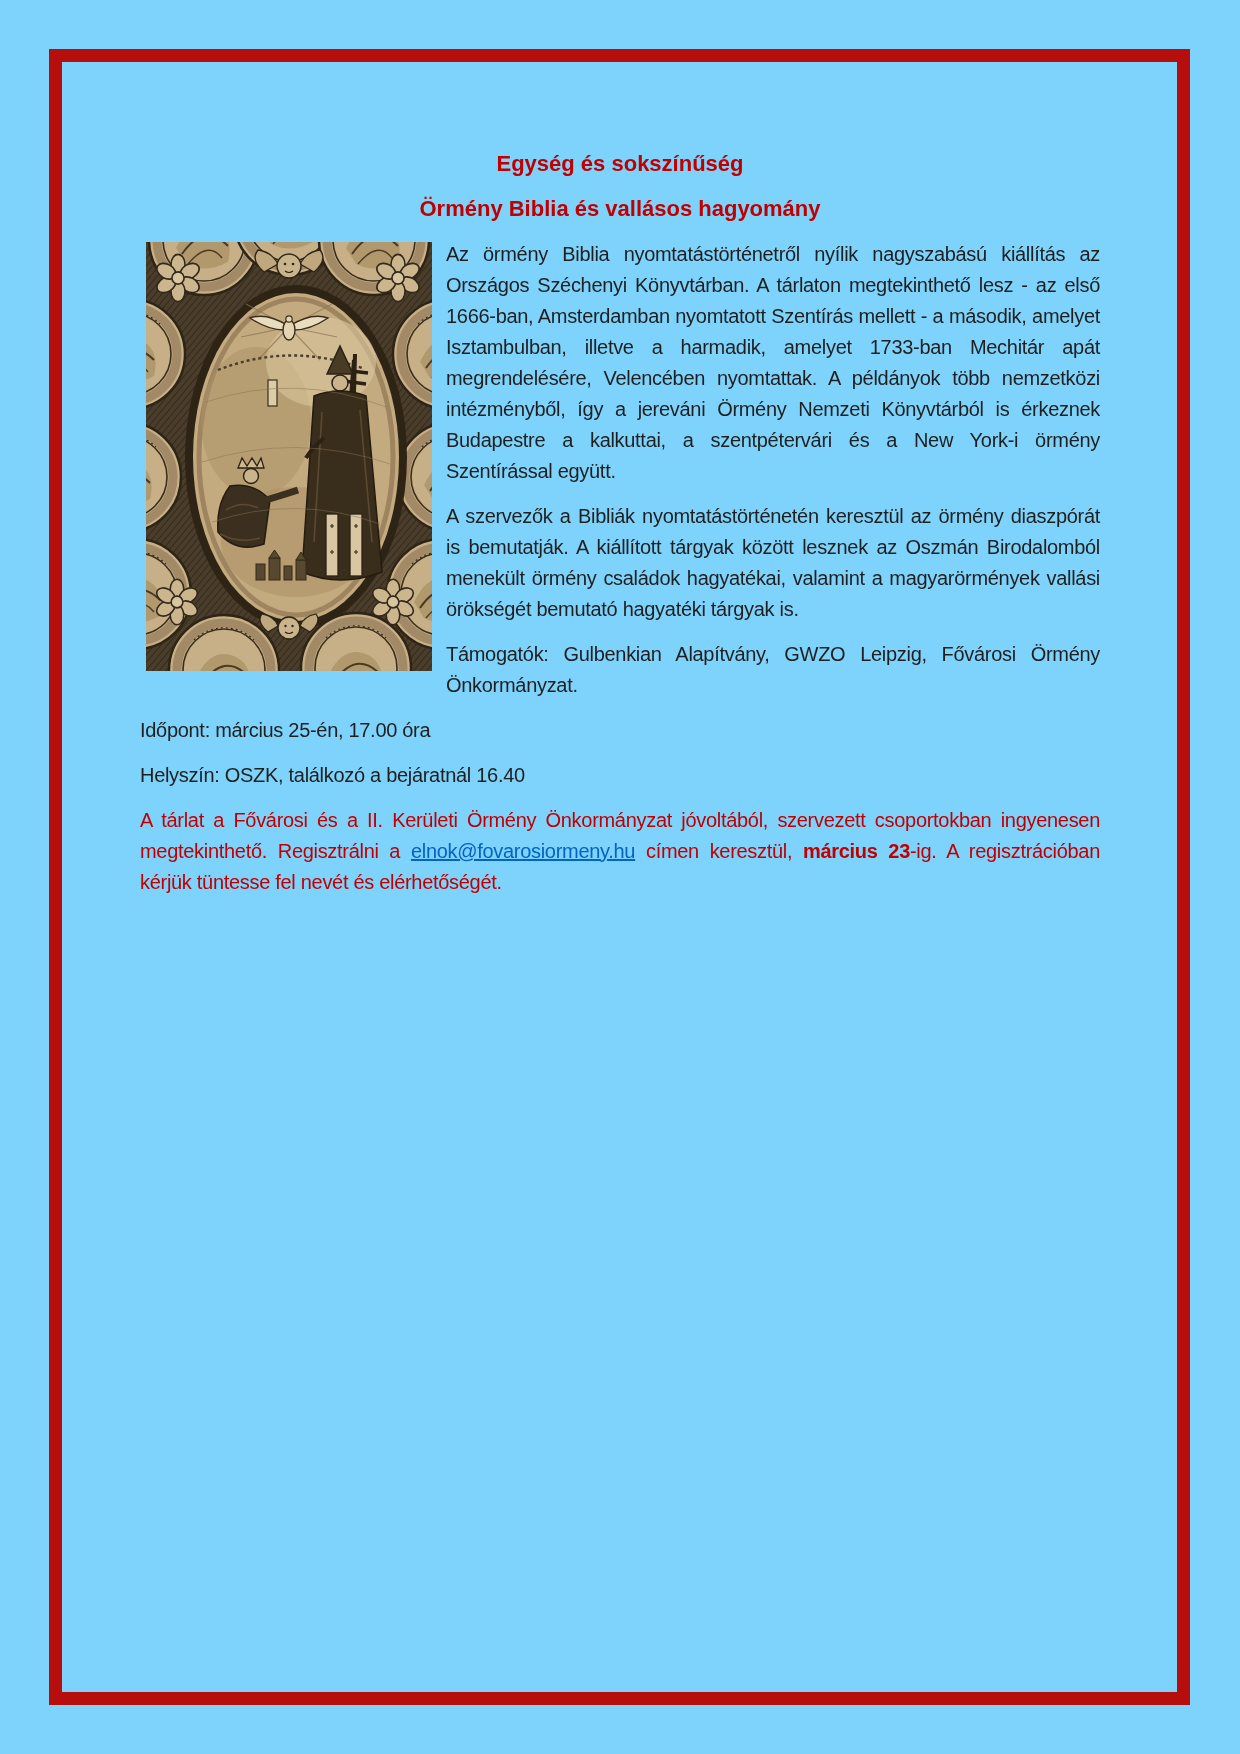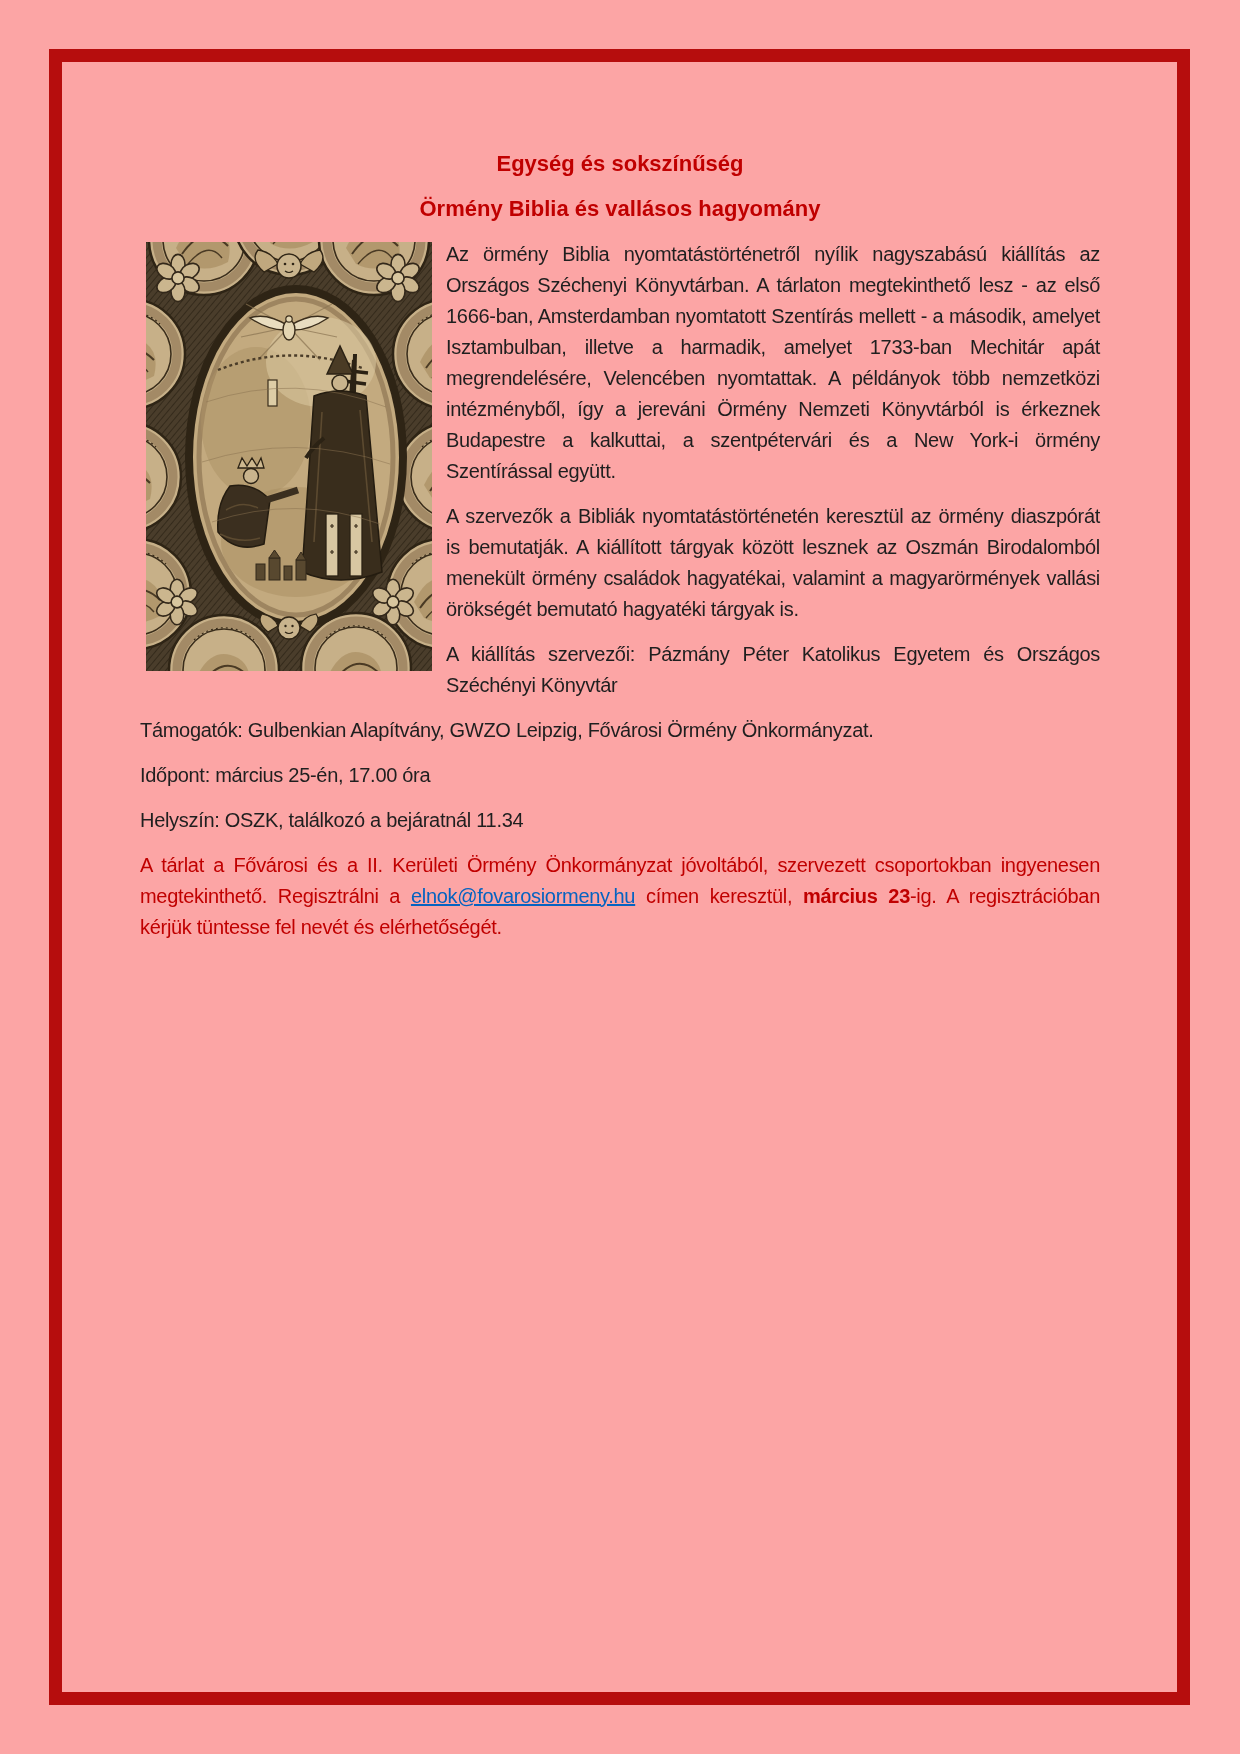--- a/index.html
+++ b/index.html
@@ -4,21 +4,21 @@
 <style>
   html, body {
     margin: 0;
     padding: 0;
     background: #fcf2d2;
   }
   .page {
     position: relative;
     width: 1240px;
     height: 1754px;
-    background: #fca5a5;
+    background: #7dd3fc;
     font-family: "Liberation Sans", sans-serif;
     overflow: hidden;
   }
   .frame {
     position: absolute;
     left: 49px;
     top: 49px;
     width: 1141px;
     height: 1656px;
     border: 13px solid #b60d0d;
@@ -211,21 +211,20 @@
           <circle cx="143" cy="386" r="11" fill="#c9b48d" stroke="#2e2415" stroke-width="1.4"></circle>
           <circle cx="139.5" cy="384" r="1.2" fill="#2e2415"></circle>
           <circle cx="146.5" cy="384" r="1.2" fill="#2e2415"></circle>
           <path d="M139,390 Q143,393 147,390" fill="none" stroke="#2e2415" stroke-width="1.1"></path>
         </g>
       </svg>
     </figure>
 
     <p>Az örmény Biblia nyomtatástörténetről nyílik nagyszabású kiállítás az Országos Széchenyi Könyvtárban. A tárlaton megtekinthető lesz - az első 1666-ban, Amsterdamban nyomtatott Szentírás mellett - a második, amelyet Isztambulban, illetve a harmadik, amelyet 1733-ban Mechitár apát megrendelésére, Velencében nyomtattak. A példányok több nemzetközi intézményből, így a jereváni Örmény Nemzeti Könyvtárból is érkeznek Budapestre a kalkuttai, a szentpétervári és a New York-i örmény Szentírással együtt.</p>
     <p>A szervezők a Bibliák nyomtatástörténetén keresztül az örmény diaszpórát is bemutatják. A kiállított tárgyak között lesznek az Oszmán Birodalomból menekült örmény családok hagyatékai, valamint a magyarörmények vallási örökségét bemutató hagyatéki tárgyak is.</p>
-    <p>A kiállítás szervezői: Pázmány Péter Katolikus Egyetem és Országos Széchényi Könyvtár</p>
     <p>Támogatók: Gulbenkian Alapítvány, GWZO Leipzig, Fővárosi Örmény Önkormányzat.</p>
     <p>Időpont: március 25-én, 17.00 óra</p>
-    <p>Helyszín: OSZK, találkozó a bejáratnál 11.34</p>
+    <p>Helyszín: OSZK, találkozó a bejáratnál 16.40</p>
 
     <p class="note"><span>A tárlat a Fővárosi és a II. Kerületi Örmény Önkormányzat jóvoltából, szervezett csoportokban ingyenesen megtekinthető. Regisztrálni a </span><a href="#">elnok@fovarosiormeny.hu</a><span> címen keresztül, </span><b>március 23</b><span>-ig. A regisztrációban kérjük tüntesse fel nevét és elérhetőségét.</span></p>
 
   </div>
 </div>
 
 </body></html>

